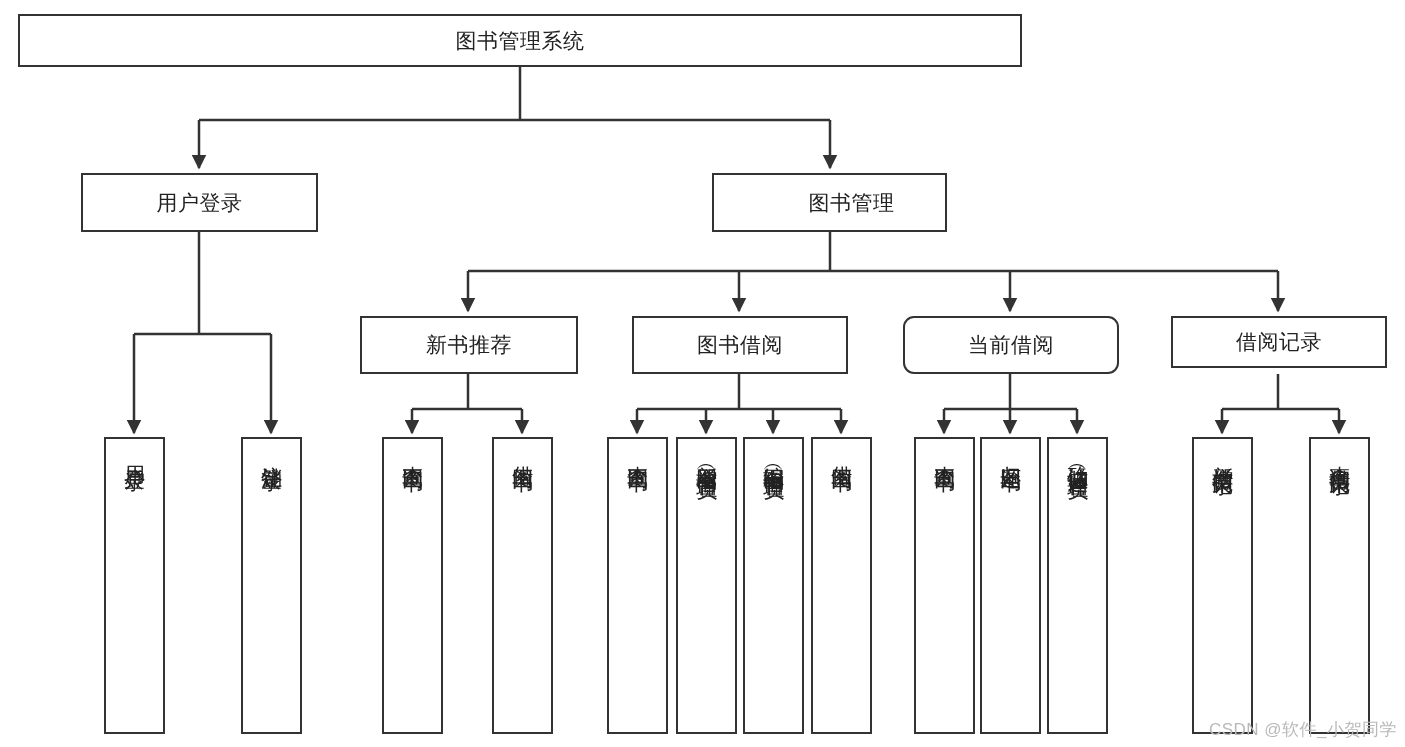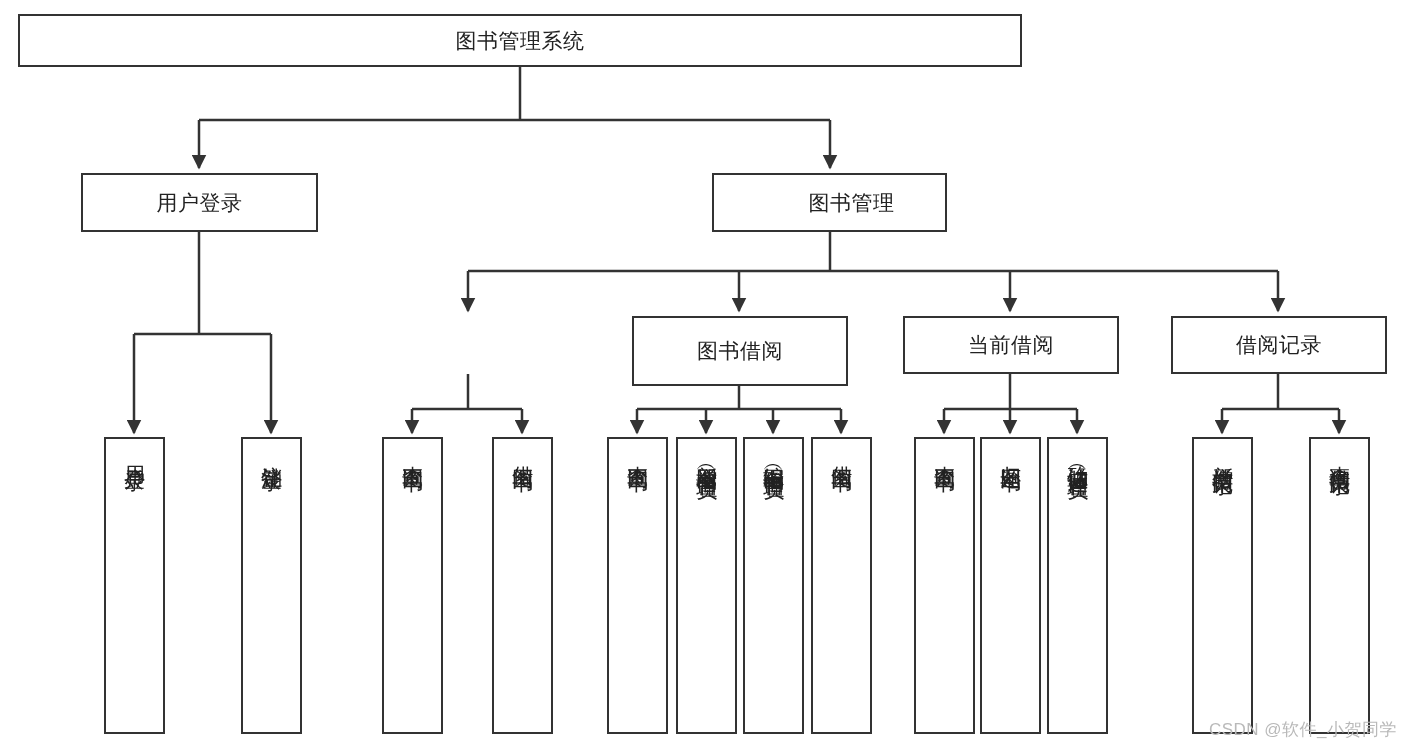--- a/index.html
+++ b/index.html
@@ -131,27 +131,30 @@
     <span class="lbl">图书管理系统</span>
   </div>
 
   <div class="node horiz" style="left:81px; top:173px; width:237px; height:59px;">
     <span class="lbl">用户登录</span>
   </div>
   <div class="node horiz" style="left:712px; top:173px; width:235px; height:59px;padding-left:44px;">
     <span class="lbl">图书管理</span>
   </div>
 
-  <div class="node horiz" style="left:632px; top:316px; width:216px; height:70px;">
+  <div class="node horiz" style="left:360px; top:316px; width:218px; height:58px;">
+    <span class="lbl">新书推荐</span>
+  </div>
+  <div class="node horiz" style="left:632px; top:316px; width:216px; height:58px;">
     <span class="lbl">图书借阅</span>
   </div>
-  <div class="node horiz" style="left:903px; top:316px; width:216px; height:58px;">
+  <div class="node horiz" style="left:903px; top:316px; width:216px; height:58px;border-radius:11px;">
     <span class="lbl">当前借阅</span>
   </div>
-  <div class="node horiz" style="left:1171px; top:316px; width:216px; height:58px;">
+  <div class="node horiz" style="left:1171px; top:316px; width:216px; height:52px;">
     <span class="lbl">借阅记录</span>
   </div>
 
   <div class="node vert" style="left:104px; top:437px; width:61px; height:297px;">
     <span class="lbl">用户登录</span>
   </div>
   <div class="node vert" style="left:241px; top:437px; width:61px; height:297px;">
     <span class="lbl">注销登录</span>
   </div>
 

